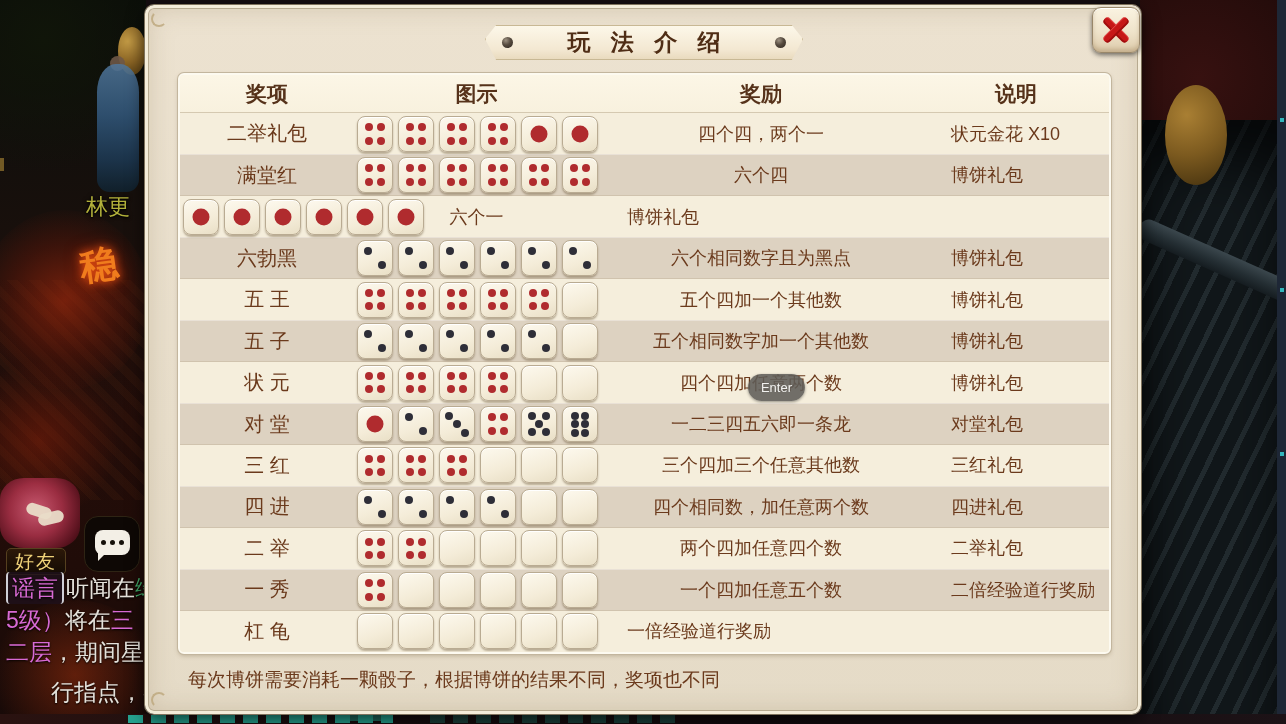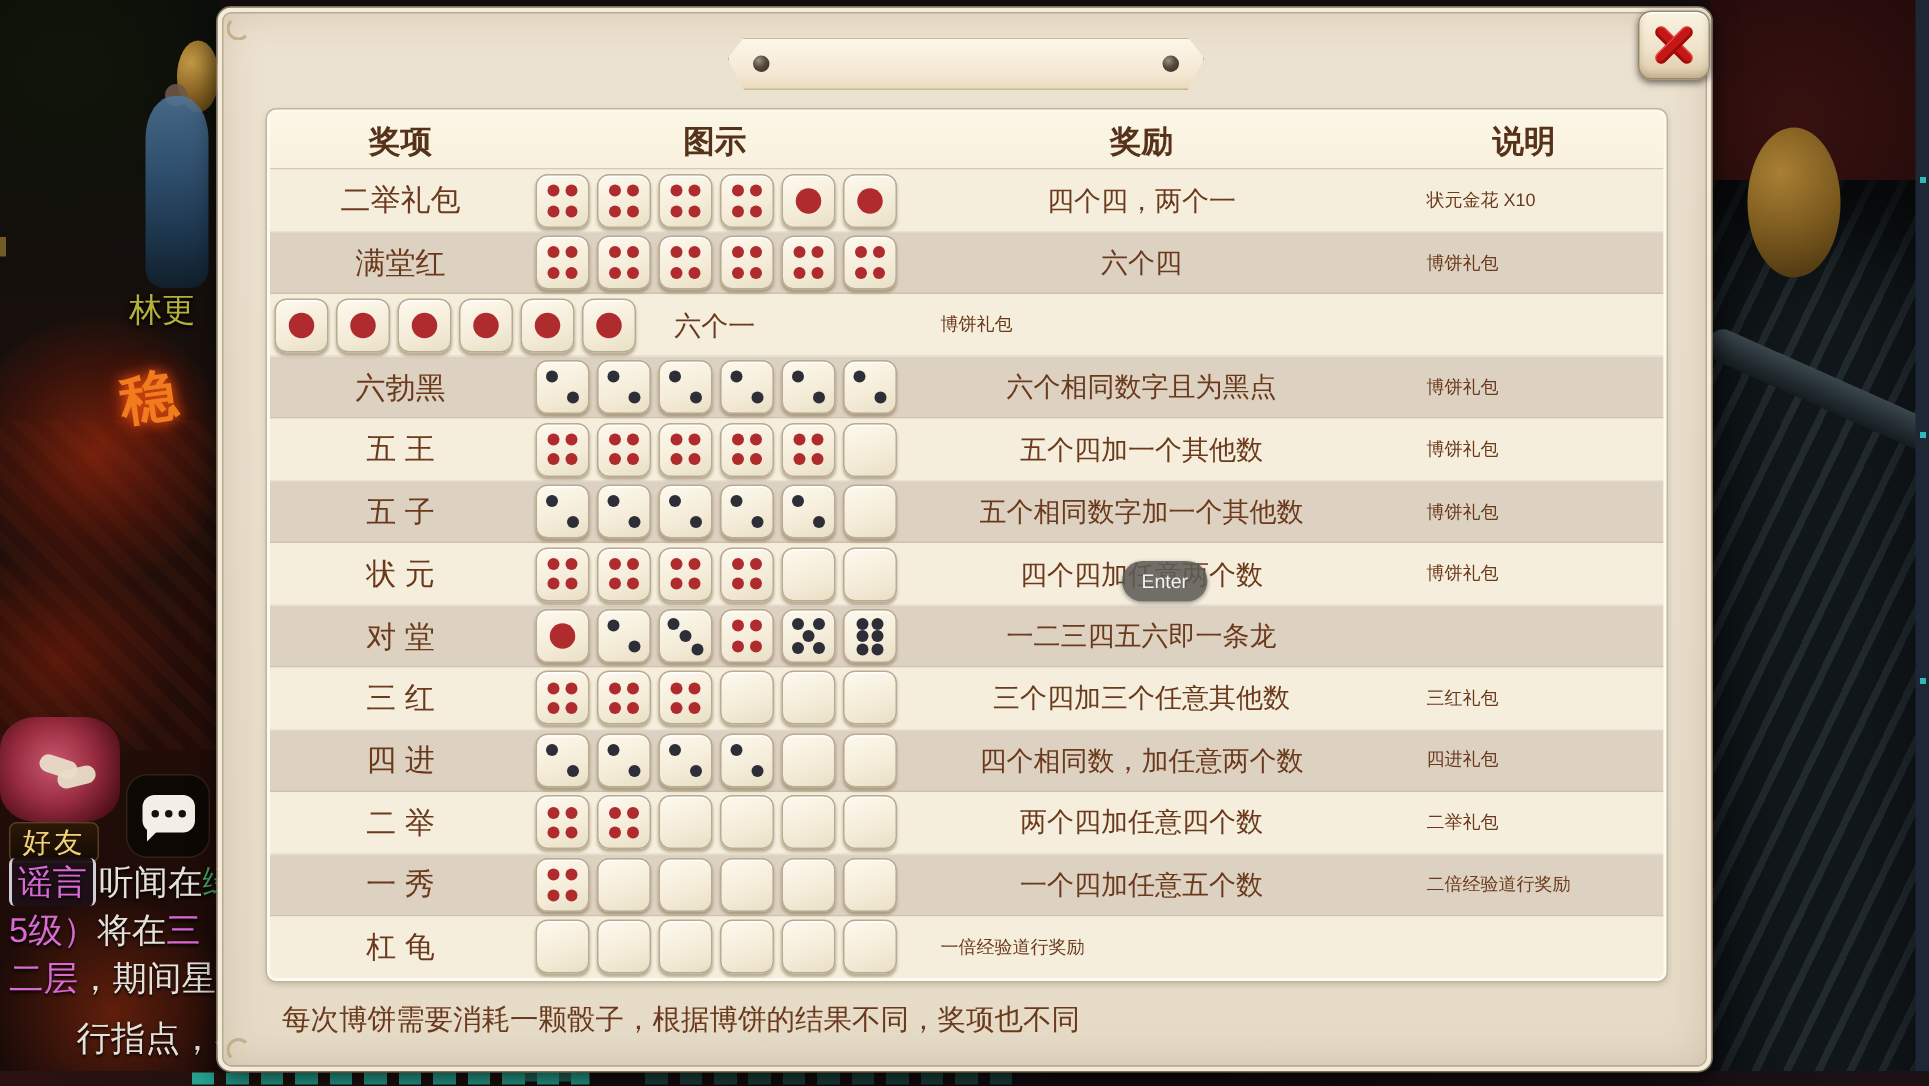--- a/index.html
+++ b/index.html
@@ -98,21 +98,21 @@
     display:flex;flex-direction:column;overflow:hidden;}
   .thead{height:38px;flex:0 0 38px;display:grid;grid-template-columns:174px 245px 324px 186px;
     background:linear-gradient(180deg,#fcf6e6 0%,#f8f1de 100%);border-bottom:1px solid #d5c9b1;}
   .th{display:flex;align-items:center;justify-content:center;font-size:21px;font-weight:bold;color:#56321a;}
   .tbody{flex:1;display:flex;flex-direction:column;}
   .trow{flex:1;display:grid;grid-template-columns:174px 245px 324px 186px;align-items:center;}
   .trow.light{background:#f5eedc;}
   .trow.dark{background:#ddd2c1;box-shadow:inset 0 1px 0 rgba(255,255,255,.35),inset 0 -1px 0 rgba(170,150,120,.25);}
   .prize-cell{text-align:center;font-size:20px;color:#6b3a1c;}
   .desc-cell{text-align:center;font-size:18px;color:#6b3a1c;}
-  .reward-cell{font-size:12px;color:#6b3a1c;padding-left:28px;}
+  .reward-cell{font-size:18px;color:#6b3a1c;padding-left:28px;}
   .dice-cell{display:flex;gap:5px;padding-left:3px;}
   .die{position:relative;width:36px;height:36px;border-radius:8px;flex:0 0 36px;
     background:linear-gradient(160deg,#fdf9ee 0%,#f4ecd8 60%,#e9dfc6 100%);
     border:1px solid #b9ab92;box-shadow:0 2px 2px rgba(110,90,60,.45),inset 0 1px 0 #fff;}
   .pip{position:absolute;border-radius:50%;transform:translate(-50%,-50%);}
 
   .note{position:absolute;left:40px;top:659px;font-size:19px;color:#6b3a1c;}
 
   
   .close-btn{position:absolute;left:1092px;top:7px;width:48px;height:46px;z-index:30;border-radius:9px;cursor:pointer;
@@ -179,20 +179,21 @@
     <div class="teal-ticks faint"></div>
     <div class="teal-frag"></div>
   </div>
 
   <div class="dialog">
     <div class="corner-swirl tl"></div>
     <div class="corner-swirl bl"></div>
 
     <div class="title-banner">
       <span class="rivet left"></span>
+      <span class="title-text">玩 法 介 绍</span>
       <span class="rivet right"></span>
     </div>
 
     <div class="ptable">
       <div class="thead">
         <div class="th">奖项</div>
         <div class="th">图示</div>
         <div class="th">奖励</div>
         <div class="th">说明</div>
       </div>
@@ -462,20 +463,21 @@
               <div class="die">
                 <span class="pip" style="left: 34%; top: 25%; width: 8px; height: 8px; background: rgb(46, 46, 56);"></span>
                 <span class="pip" style="left: 34%; top: 50%; width: 8px; height: 8px; background: rgb(46, 46, 56);"></span>
                 <span class="pip" style="left: 34%; top: 75%; width: 8px; height: 8px; background: rgb(46, 46, 56);"></span>
                 <span class="pip" style="left: 66%; top: 25%; width: 8px; height: 8px; background: rgb(46, 46, 56);"></span>
                 <span class="pip" style="left: 66%; top: 50%; width: 8px; height: 8px; background: rgb(46, 46, 56);"></span>
                 <span class="pip" style="left: 66%; top: 75%; width: 8px; height: 8px; background: rgb(46, 46, 56);"></span>
               </div>
             </div>
             <div class="desc-cell">一二三四五六即一条龙</div>
+            <div class="reward-cell">对堂礼包</div>
           </div>
           <div class="trow light">
             <div class="prize-cell">三 红</div>
             <div class="dice-cell">
               <div class="die">
                 <span class="pip" style="left: 31%; top: 30%; width: 8px; height: 8px; background: rgb(176, 43, 46);"></span>
                 <span class="pip" style="left: 69%; top: 30%; width: 8px; height: 8px; background: rgb(176, 43, 46);"></span>
                 <span class="pip" style="left: 31%; top: 70%; width: 8px; height: 8px; background: rgb(176, 43, 46);"></span>
                 <span class="pip" style="left: 69%; top: 70%; width: 8px; height: 8px; background: rgb(176, 43, 46);"></span>
               </div>

